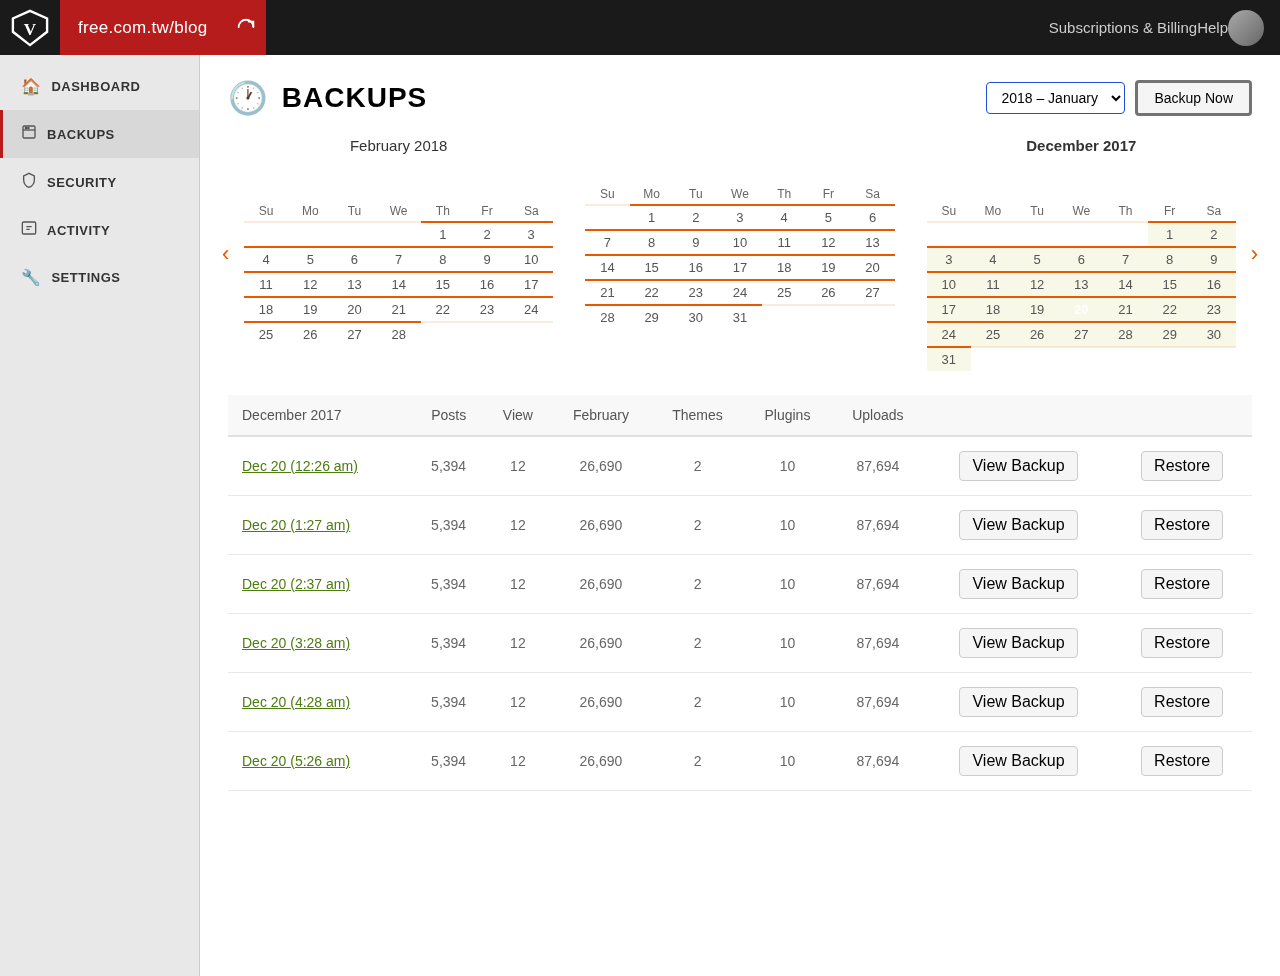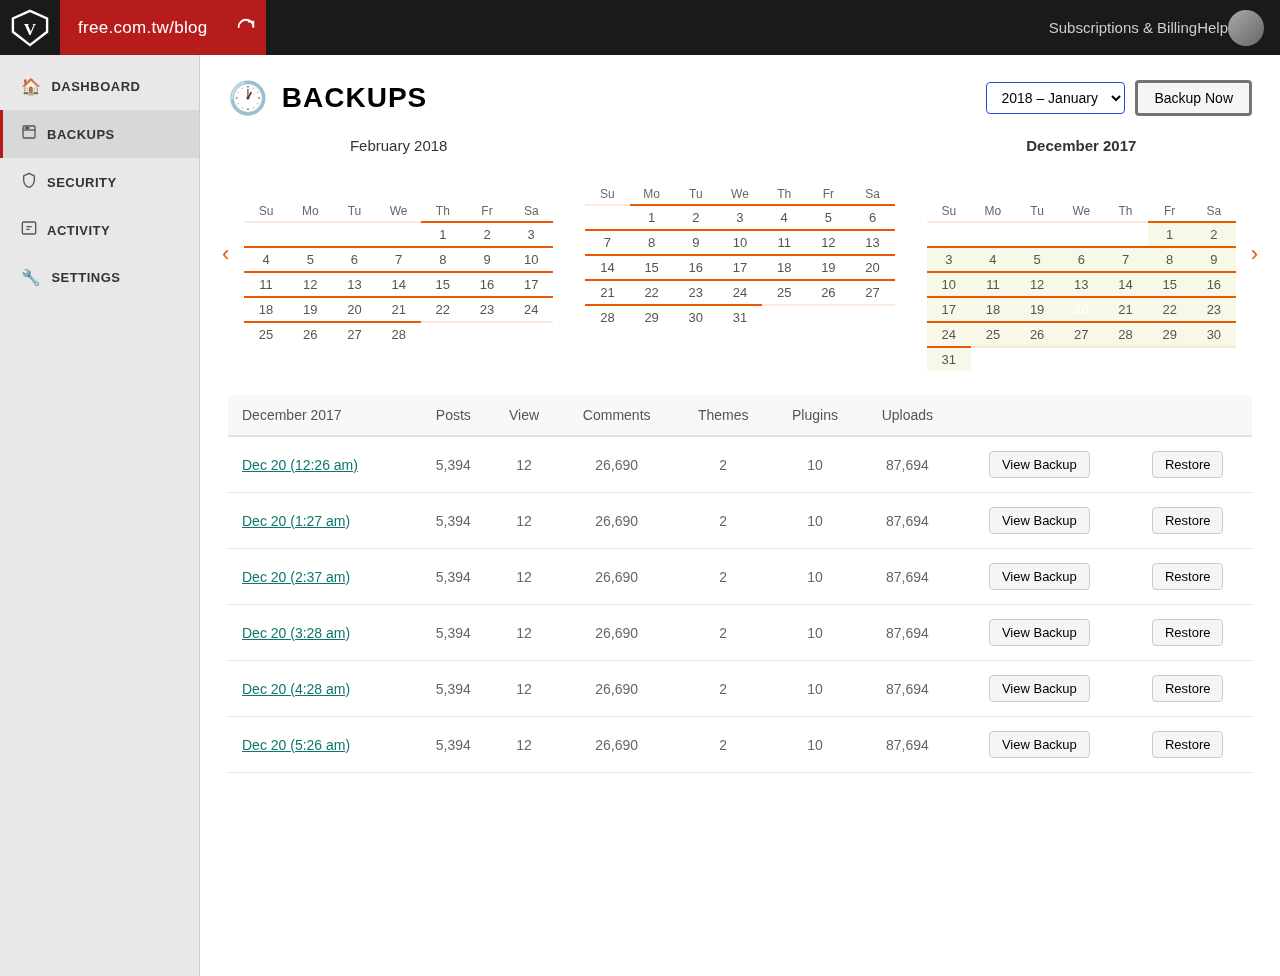--- a/index.html
+++ b/index.html
@@ -87,24 +87,24 @@
     .cal-nav.right { right: -14px; }
 
     
     .backup-table { width: 100%; border-collapse: collapse; }
     .backup-table thead tr { background: #f8f8f8; border-bottom: 2px solid #e0e0e0; }
     .backup-table th { padding: 12px 10px; text-align: center; font-size: 14px; color: #555; font-weight: 500; }
     .backup-table th:first-child { text-align: left; padding-left: 14px; }
     .backup-table tbody tr { border-bottom: 1px solid #e8e8e8; }
     .backup-table td { padding: 14px 10px; text-align: center; color: #666; font-size: 14px; }
     .backup-table td:first-child { text-align: left; padding-left: 14px; }
-    .backup-table td a { color: #0f766e; text-decoration: underline; cursor: pointer; text-align: center; }
+    .backup-table td a { color: #4d7c0f; text-decoration: underline; cursor: pointer; text-align: center; }
     .btn-view, .btn-restore {
       background: #f5f5f5; border: 1px solid #ccc; border-radius: 4px;
-      padding: 5px 12px; font-size: 13px; cursor: pointer; margin: 0 2px;
+      padding: 5px 12px; font-size: 16px; cursor: pointer; margin: 0 2px;
     }
   </style>
 </head>
 <body>
 
 <div class="header">
   <div class="header-logo">
     <svg viewBox="0 0 40 40" xmlns="http://www.w3.org/2000/svg">
       <polygon points="20,2 38,10 38,24 20,38 2,24 2,10" fill="none" stroke="white" stroke-width="2.5"></polygon>
       <text x="20" y="27" text-anchor="middle" fill="white" font-size="18" font-weight="bold" font-family="serif">V</text>
@@ -387,21 +387,21 @@
 
       <button class="cal-nav right">›</button>
     </div>
 
     <table class="backup-table">
       <thead>
         <tr>
           <th>December 2017</th>
           <th>Posts</th>
           <th>View</th>
-          <th>Comments</th>
+          <th>February</th>
           <th>Themes</th>
           <th>Plugins</th>
           <th>Uploads</th>
           <th></th>
           <th></th>
         </tr>
       </thead>
       <tbody id="backup-table-body">
           <tr>
             <td><a>Dec 20 (12:26 am)</a></td>

